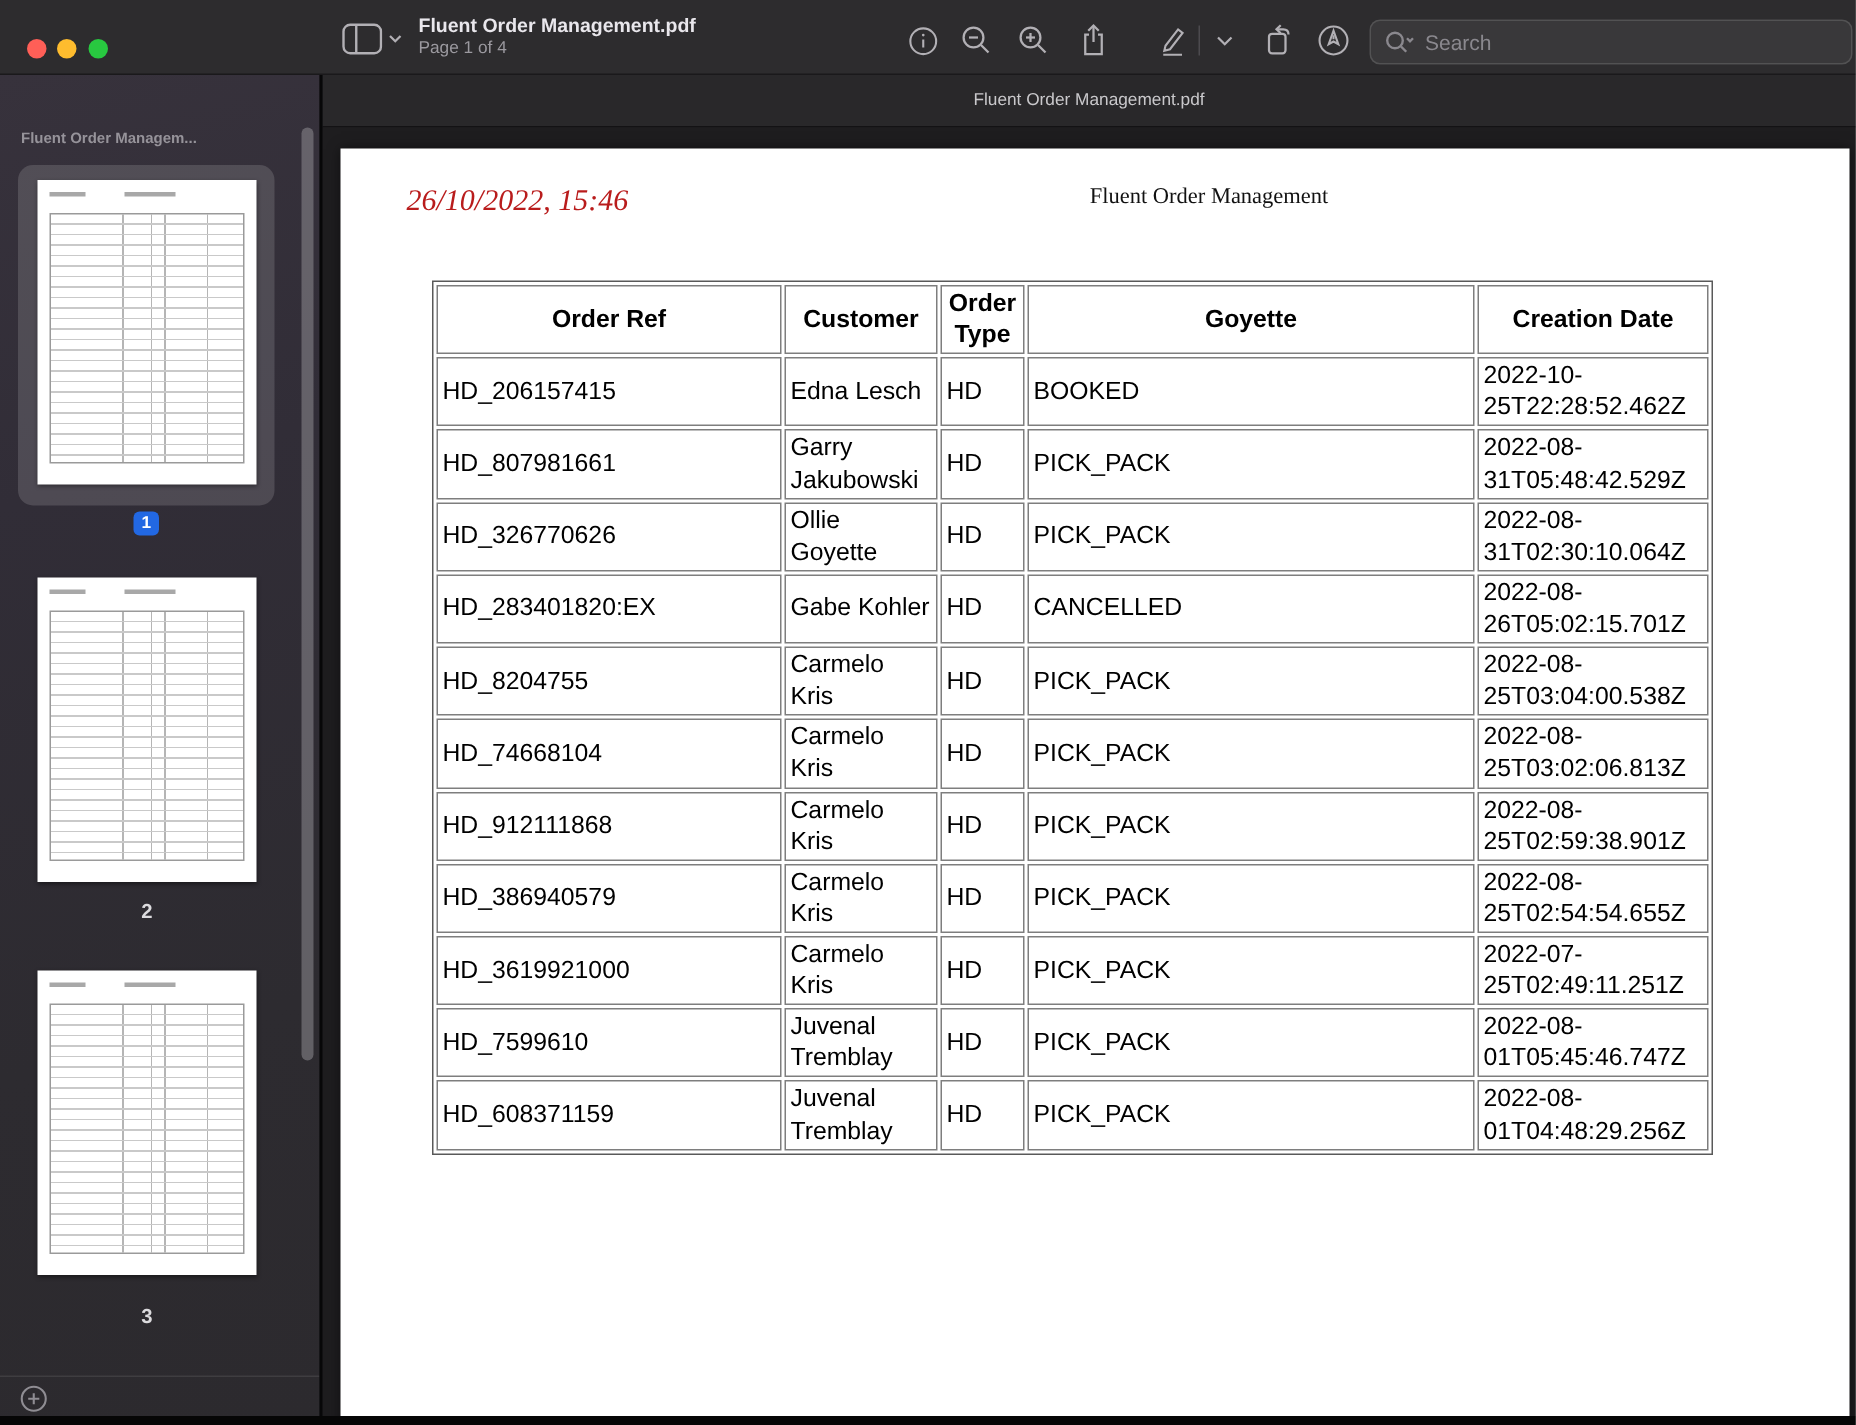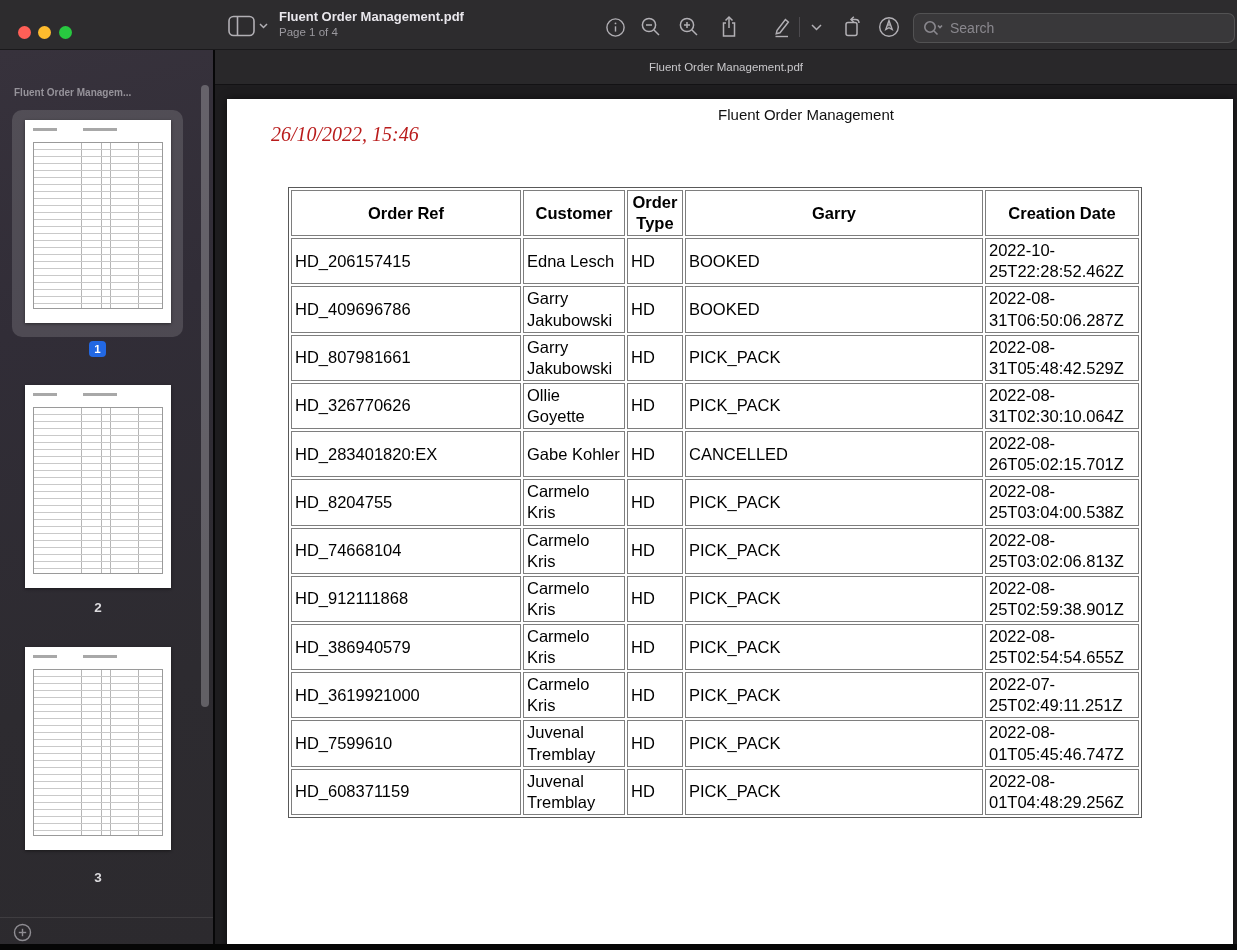--- a/index.html
+++ b/index.html
@@ -73,22 +73,22 @@
   .filename-bar { position: absolute; left: 0; top: 0; width: 1022px; height: 35px;
                   background: #29282a; border-bottom: 1px solid #131214;
                   display: flex; align-items: center; justify-content: center; }
   .filename-bar span { font-size: 11.5px; color: #c9c8cb; }
   .pdf-viewport { position: absolute; left: 0; top: 35px; width: 1022px; height: 865px;
                   background: #1e1d1f; overflow: hidden; }
   .pdf-page { position: absolute; left: 12px; top: 14px; width: 1006px; height: 1300px;
               background: #ffffff; box-shadow: 0 0 8px rgba(0,0,0,0.55); }
   .pg-datetime { position: absolute; left: 44px; top: 24px; font-family: "Liberation Serif", serif;
                  font-size: 20px; color: #b91c1c; font-style: italic; }
-  .pg-title { position: absolute; left: 579px; top: 7px; transform: translateX(-50%);
-              font-family: Liberation Sans, sans-serif; font-size: 15px; color: #111; white-space: nowrap; }
+  .pg-title { position: absolute; left: 579px; top: 24px; transform: translateX(-50%);
+              font-family: Liberation Serif, serif; font-size: 15px; color: #111; white-space: nowrap; }
 
   
   .order-table { position: absolute; left: 61px; top: 88px; table-layout: fixed; width: 852px;
                  border-collapse: separate; border-spacing: 2px; border: 1px solid #595959;
                  background: #fff; }
   .order-table th, .order-table td { border: 1px solid #7e7e7e; font-size: 16.5px; color: #000;
                  line-height: 1.28; overflow: hidden; }
   .order-table th { font-weight: 700; text-align: center; height: 45px; padding: 1px 2px; }
   .order-table td { height: 44px; vertical-align: middle; text-align: left; padding: 1px 3px;
                     overflow-wrap: break-word; }
@@ -259,40 +259,33 @@
               <col style="width:102px">
               <col style="width:56px">
             <col style="width:298px">
               <col style="width:154px">
           </colgroup>
           <thead>
             <tr>
               <th>Order Ref</th>
               <th>Customer</th>
               <th>Order Type</th>
-              <th>Garry</th>
+              <th>Goyette</th>
               <th>Creation Date</th>
             </tr>
           </thead>
           <tbody>
               <tr>
     <td>HD_206157415</td>
     <td>Edna Lesch</td>
     <td>HD</td>
     <td>BOOKED</td>
     <td>2022-10-25T22:28:52.462Z</td>
   </tr>
               <tr>
-    <td>HD_409696786</td>
-    <td>Garry Jakubowski</td>
-    <td>HD</td>
-    <td>BOOKED</td>
-    <td>2022-08-31T06:50:06.287Z</td>
-  </tr>
-              <tr>
     <td>HD_807981661</td>
     <td>Garry Jakubowski</td>
     <td>HD</td>
     <td>PICK_PACK</td>
     <td>2022-08-31T05:48:42.529Z</td>
   </tr>
               <tr>
     <td>HD_326770626</td>
     <td>Ollie Goyette</td>
     <td>HD</td>

